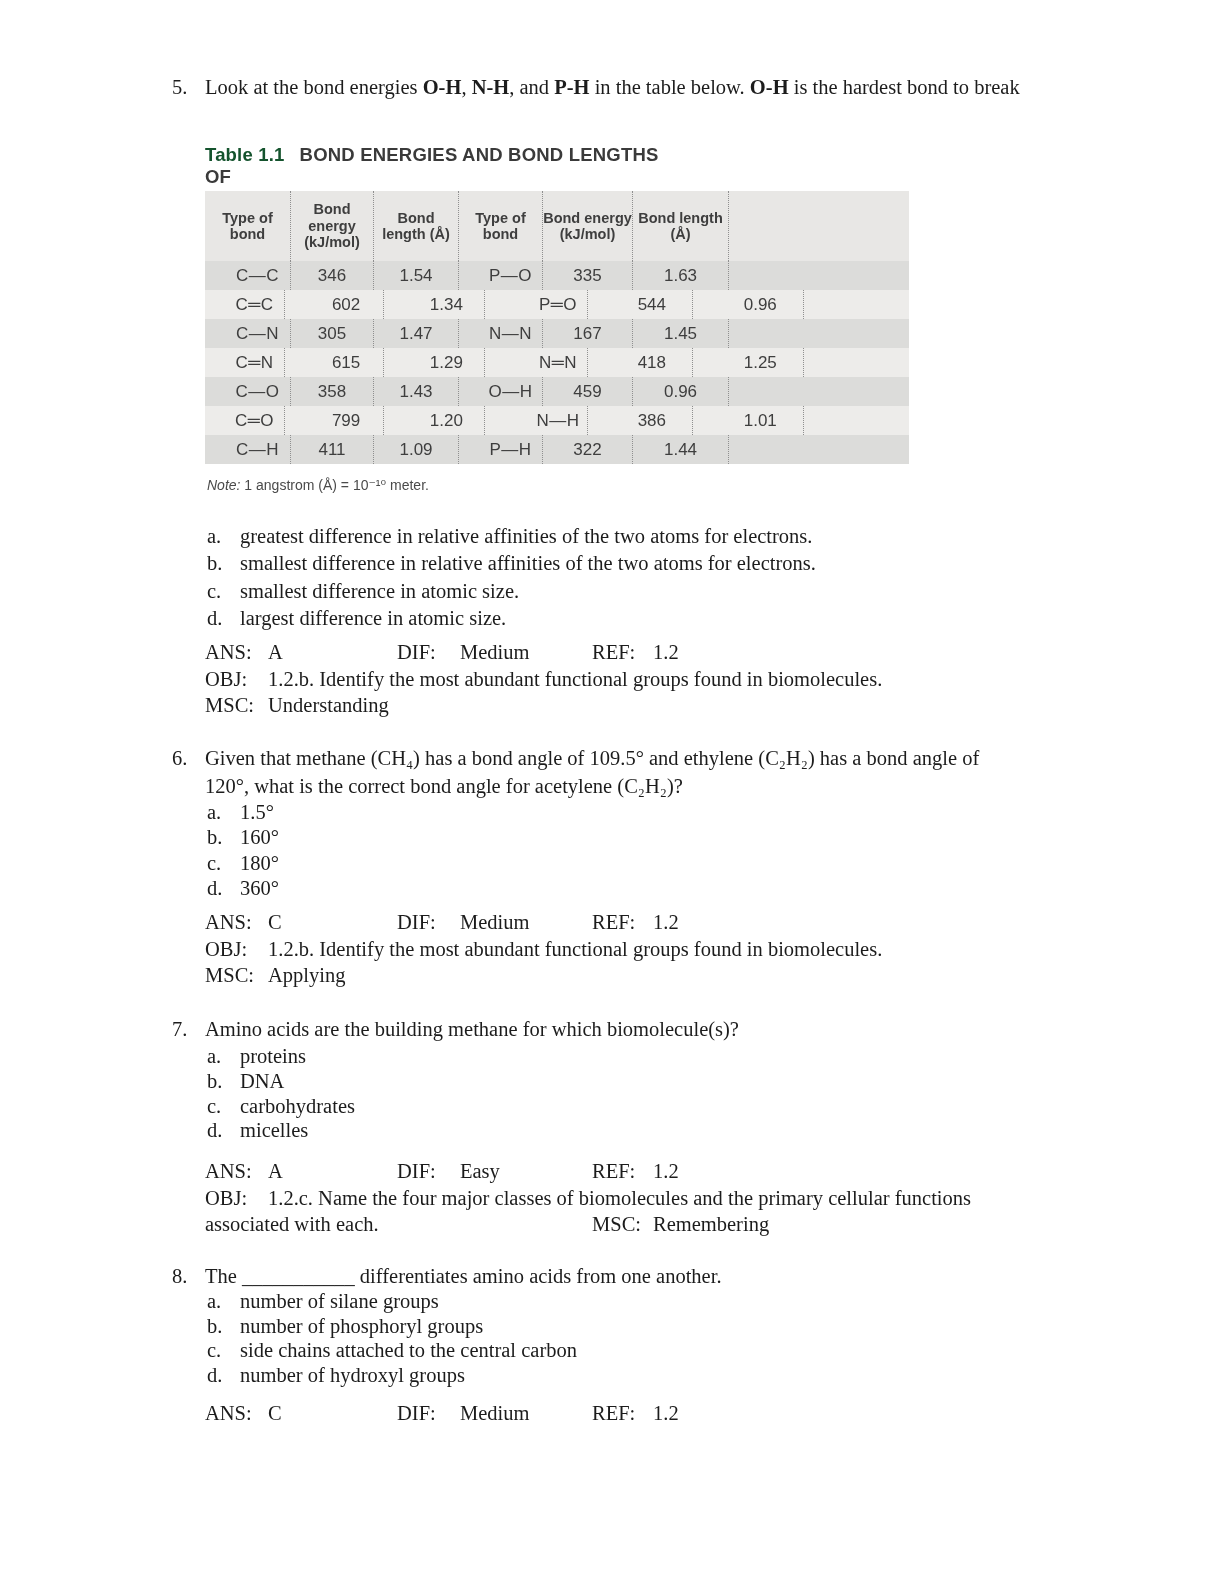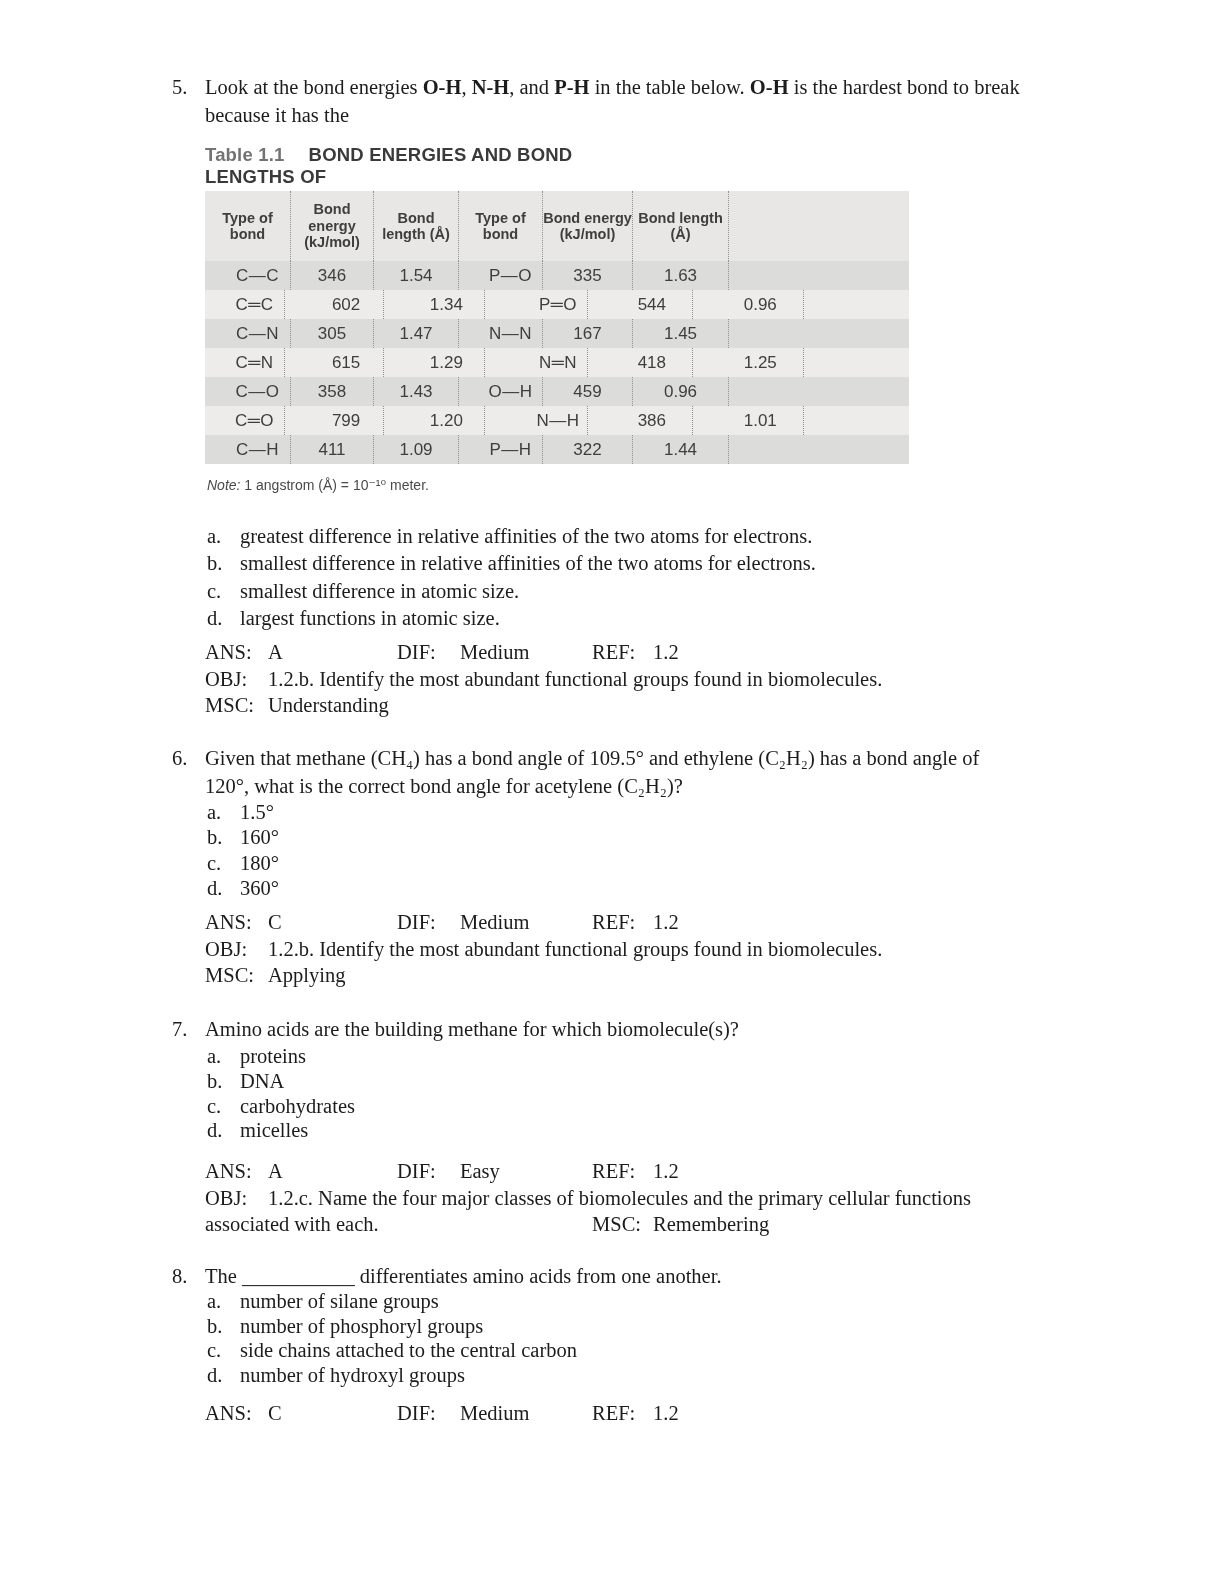--- a/index.html
+++ b/index.html
@@ -26,21 +26,21 @@
   .meta{position:absolute;font-size:20.5px;width:920px;}
   .mline{position:relative;height:26.5px;text-align:right;}
   .ms{position:absolute;top:0;white-space:nowrap;}
   .mx0{left:0;}   .mx1{left:63px;}  .mx2{left:192px;}
   .mx3{left:255px;} .mx4{left:387px;} .mx5{left:448px;}
 
   
   .ttitle{position:absolute;left:205px;top:144px;width:455px;
           font-family:"Liberation Sans","DejaVu Sans",sans-serif;
           font-weight:bold;font-size:18.5px;line-height:22px;color:#3a3a3a;letter-spacing:.2px;}
-  .ttitle .prefix{margin-right:24px;color:#737373;}
+  .ttitle .prefix{margin-right:15px;color:#14532d;}
 
   
   .bond-table{position:absolute;left:205px;top:191px;width:704px;
               font-family:"Liberation Sans","DejaVu Sans",sans-serif;color:#3e3e3e;}
   .t-row{display:flex;}
   .t-header{height:70px;background:#e8e7e5;}
   .t-row.dark{background:#dcdcda;}
   .t-row.light{background:#edecea;gap:24px;}
   .t-data{height:29px;}
   .t-cell{box-sizing:border-box;border-right:1px dotted #8f8f8f;
@@ -61,21 +61,20 @@
 </head>
 <body>
 
 <div class="page">
 
   <div class="qblock" style="left:172px;top:73px;">
     <div class="qline">
       <span class="qnum">5.</span>
       <span class="qtext"><span>Look at the bond energies </span><span class="b">O-H</span><span>, </span><span class="b">N-H</span><span>, and </span><span class="b">P-H</span><span> in the table below. </span><span class="b">O-H</span><span> is the hardest bond to break</span></span>
     </div>
-    <div class="qindent">because it has the</div>
   </div>
 
   <div class="ttitle">
     <span class="prefix">Table 1.1</span><span>BOND ENERGIES AND BOND LENGTHS OF</span><br>
     <span>COMMON COVALENT BONDS IN NATURE</span>
   </div>
 
   <div class="bond-table">
     <div class="t-row t-header">
       <div class="t-cell c1 th">Type of bond</div>
@@ -164,21 +163,21 @@
     <div class="opt">
       <span class="optletter">b.</span>
       <span>smallest difference in relative affinities of the two atoms for electrons.</span>
     </div>
     <div class="opt">
       <span class="optletter">c.</span>
       <span>smallest difference in atomic size.</span>
     </div>
     <div class="opt">
       <span class="optletter">d.</span>
-      <span>largest functions in atomic size.</span>
+      <span>largest difference in atomic size.</span>
     </div>
   </div>
 
   <div class="meta" style="left:205px;top:641px;">
     <div class="mline">
       <span class="ms mx0">ANS:</span>
       <span class="ms mx1">A</span>
       <span class="ms mx2">DIF:</span>
       <span class="ms mx3">Medium</span>
       <span class="ms mx4">REF:</span>

